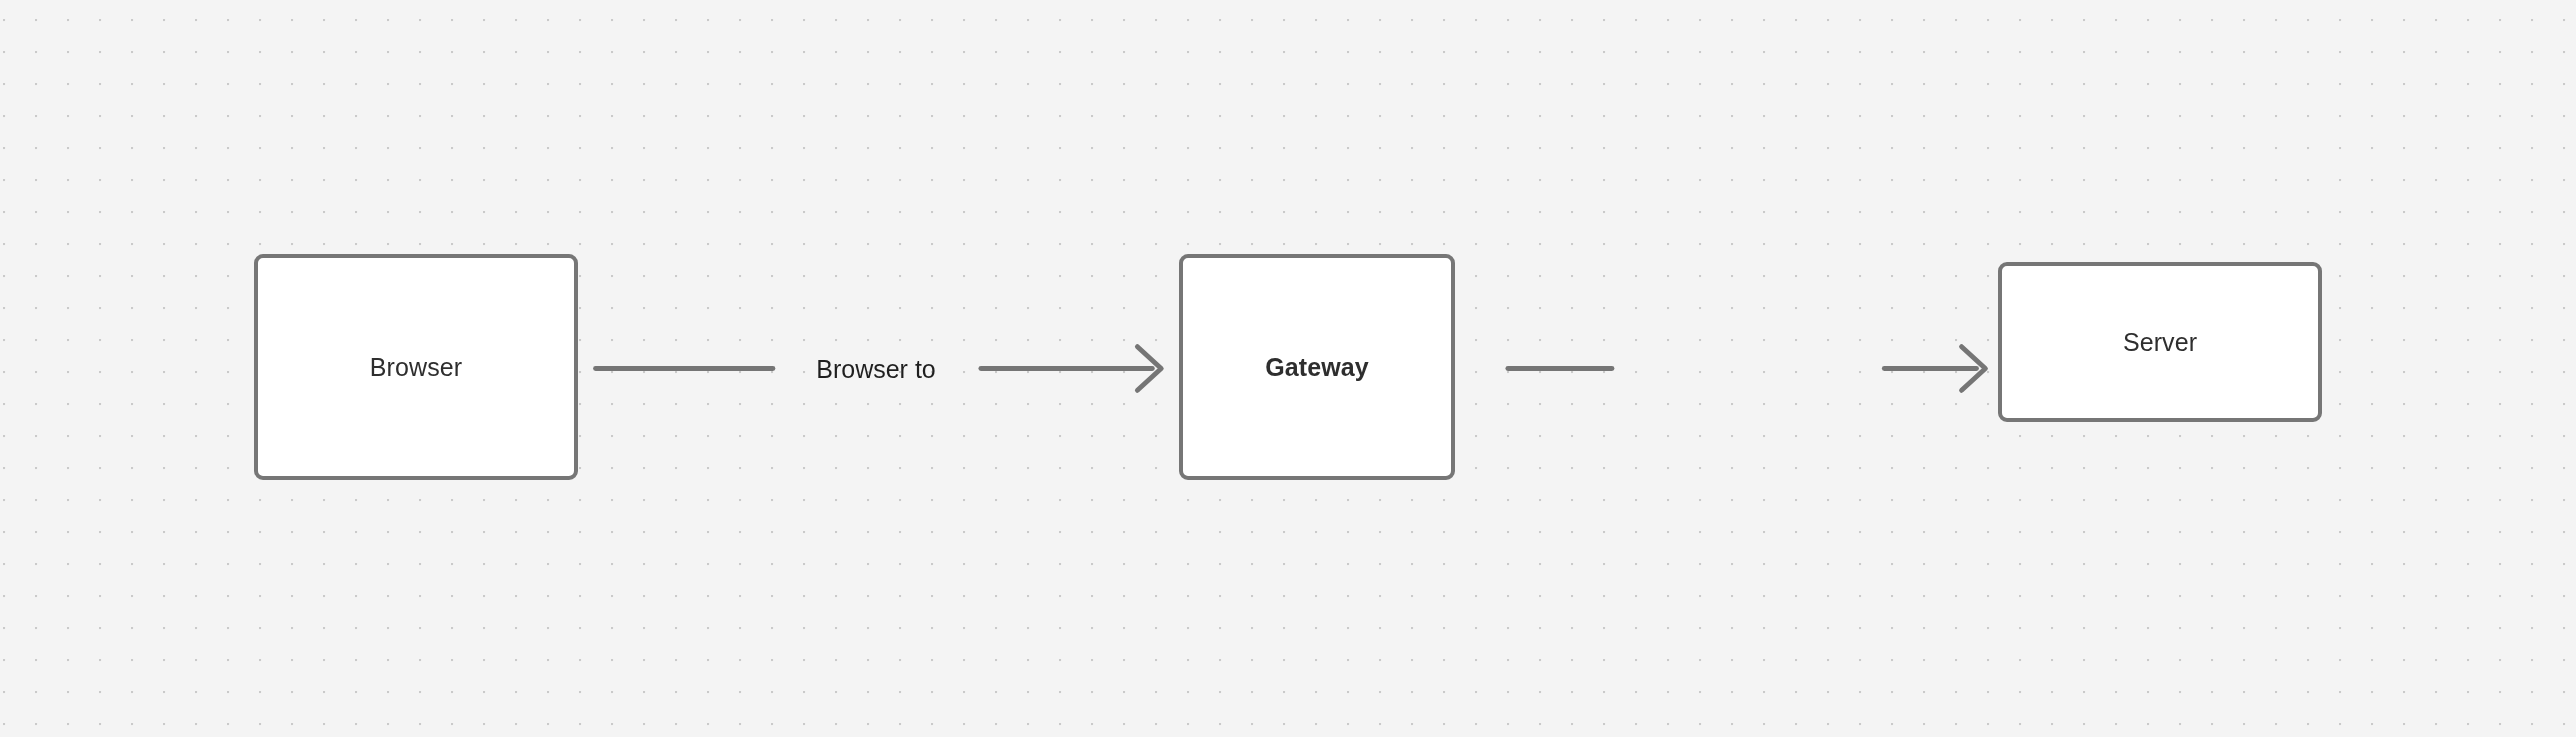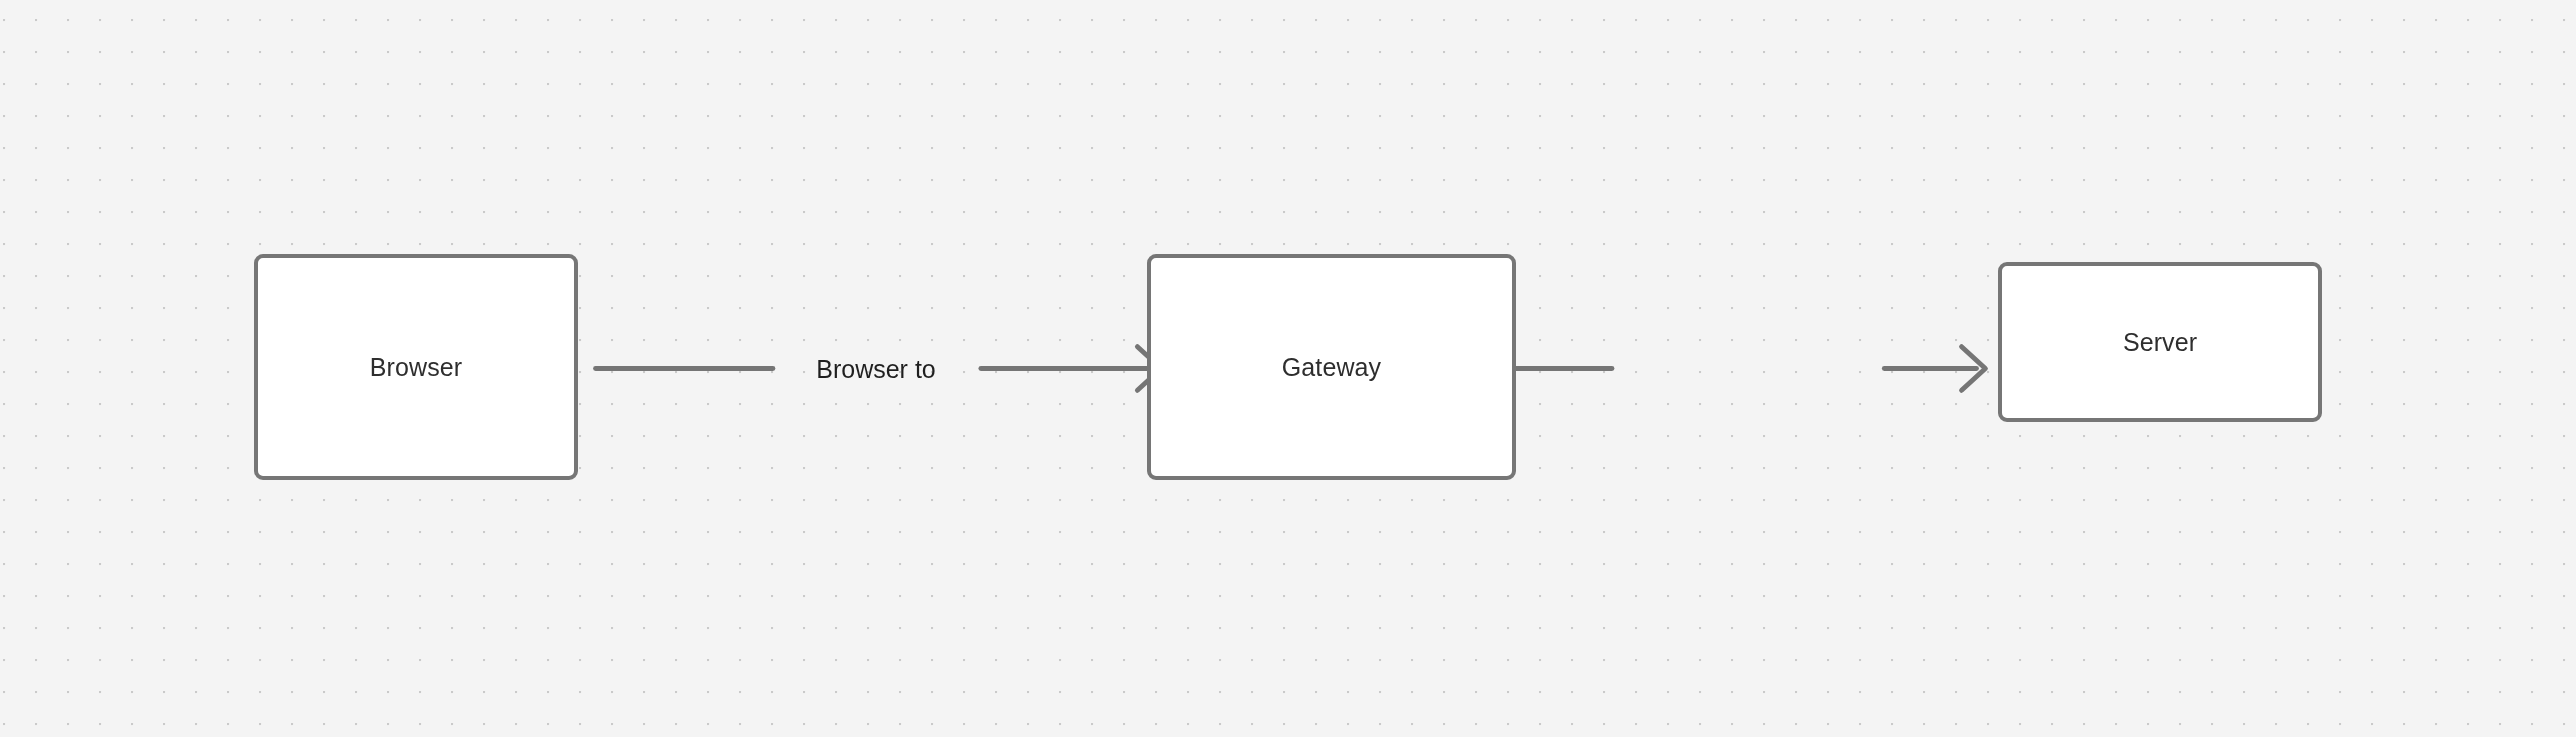--- a/index.html
+++ b/index.html
@@ -96,21 +96,21 @@
       <path class="edge-path" stroke="#757575" d="M 1522 372 L 1627 372"></path>
       <path class="edge-path" stroke="#757575" d="M 1902 372 L 1995 372"></path>
       <path class="edge-arrowhead" stroke="#757575" d="M 1980 350 L 2004 372 L 1980 394"></path>
     </g>
   </svg>
 
   <div class="node" style="left:254px; top:254px; width:324px; height:226px;">
     <span class="node-label">Browser</span>
   </div>
 
-  <div class="node" style="left:1147px; top:254px; width:369px; height:226px;">
+  <div class="node" style="left:1179px; top:254px; width:276px; height:226px;font-weight:bold;">
     <span class="node-label">Gateway</span>
   </div>
 
   <div class="node" style="left:1998px; top:262px; width:324px; height:160px;text-align:center;">
     <span class="node-label">Server</span>
   </div>
 
   <div class="edge-label" style="left:876px; top:369px;">
     <div>Browser to</div>
   </div>

